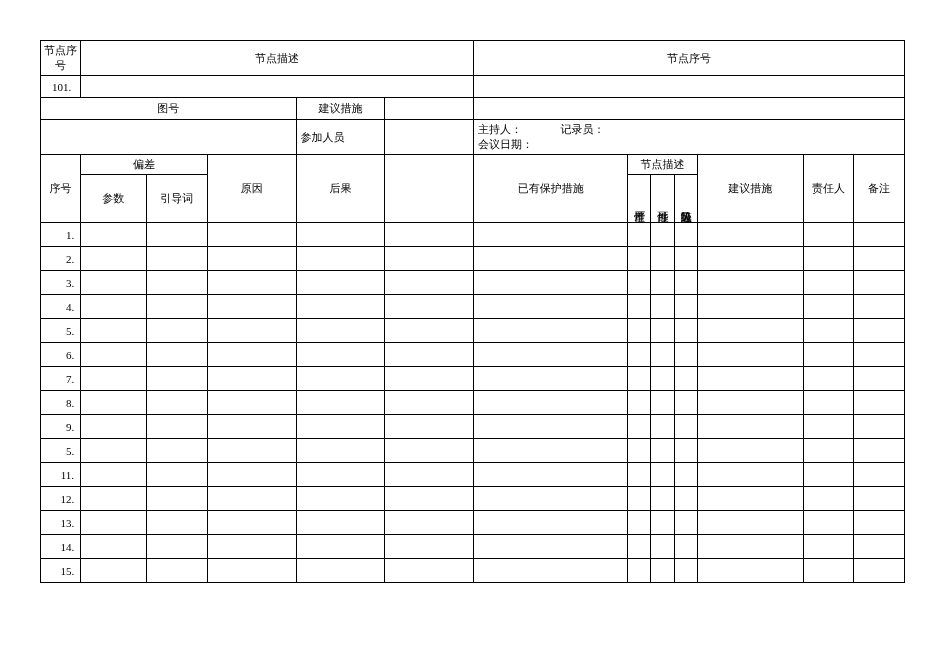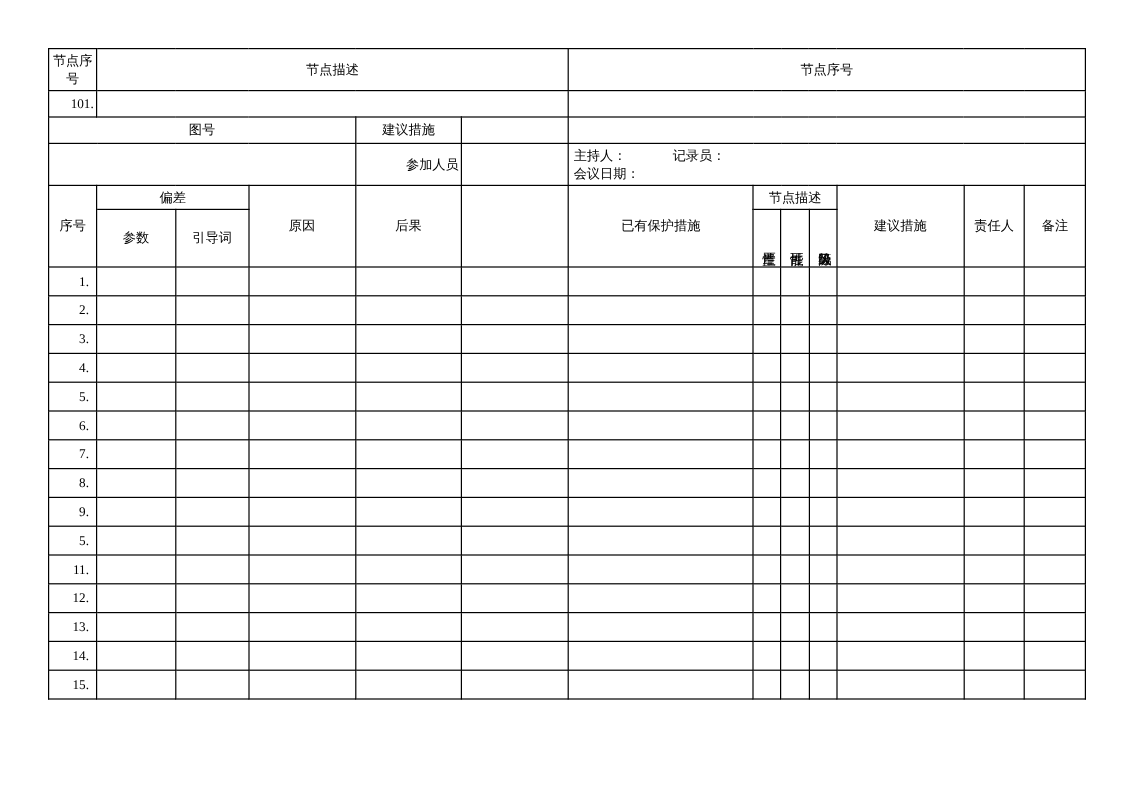--- a/index.html
+++ b/index.html
@@ -27,21 +27,21 @@
       overflow: hidden;
     }
     .top-hdr td { height: 24px; }
     .top-row2 td { height: 22px; }
     .top-row3 td { height: 22px; }
     .top-row4 td { height: 26px; text-align: left; padding-left: 4px; }
     .sub-hdr td { height: 18px; }
     .sub-hdr2 td { height: 48px; }
     .body-row td { height: 24px; }
     .ralign { text-align: right; padding-right: 6px; }
-    .lalign { text-align: right; padding-left: 4px; }
+    .lalign { text-align: center; padding-left: 4px; }
     .vtext {
       writing-mode: vertical-rl;
       text-orientation: upright;
       letter-spacing: 0;
       line-height: 1;
       display: inline-block;
     }
   </style>
 </head>
 <body>
@@ -78,21 +78,21 @@
 
   <tr class="top-row3">
     <td colspan="4">图号</td>
     <td>建议措施</td>
     <td></td>
     <td colspan="7"></td>
   </tr>
 
   <tr class="top-row4">
     <td colspan="4"></td>
-    <td style="text-align:right">参加人员</td>
+    <td style="text-align:left">参加人员</td>
     <td></td>
     <td colspan="7" class="lalign">
       <span>主持人：</span>
       &nbsp;&nbsp;&nbsp;&nbsp;&nbsp;&nbsp;&nbsp;&nbsp;&nbsp;&nbsp;&nbsp;&nbsp;
       <span>记录员：</span><br>
       <span>会议日期：</span>
     </td>
   </tr>
 
   <tr class="sub-hdr">

